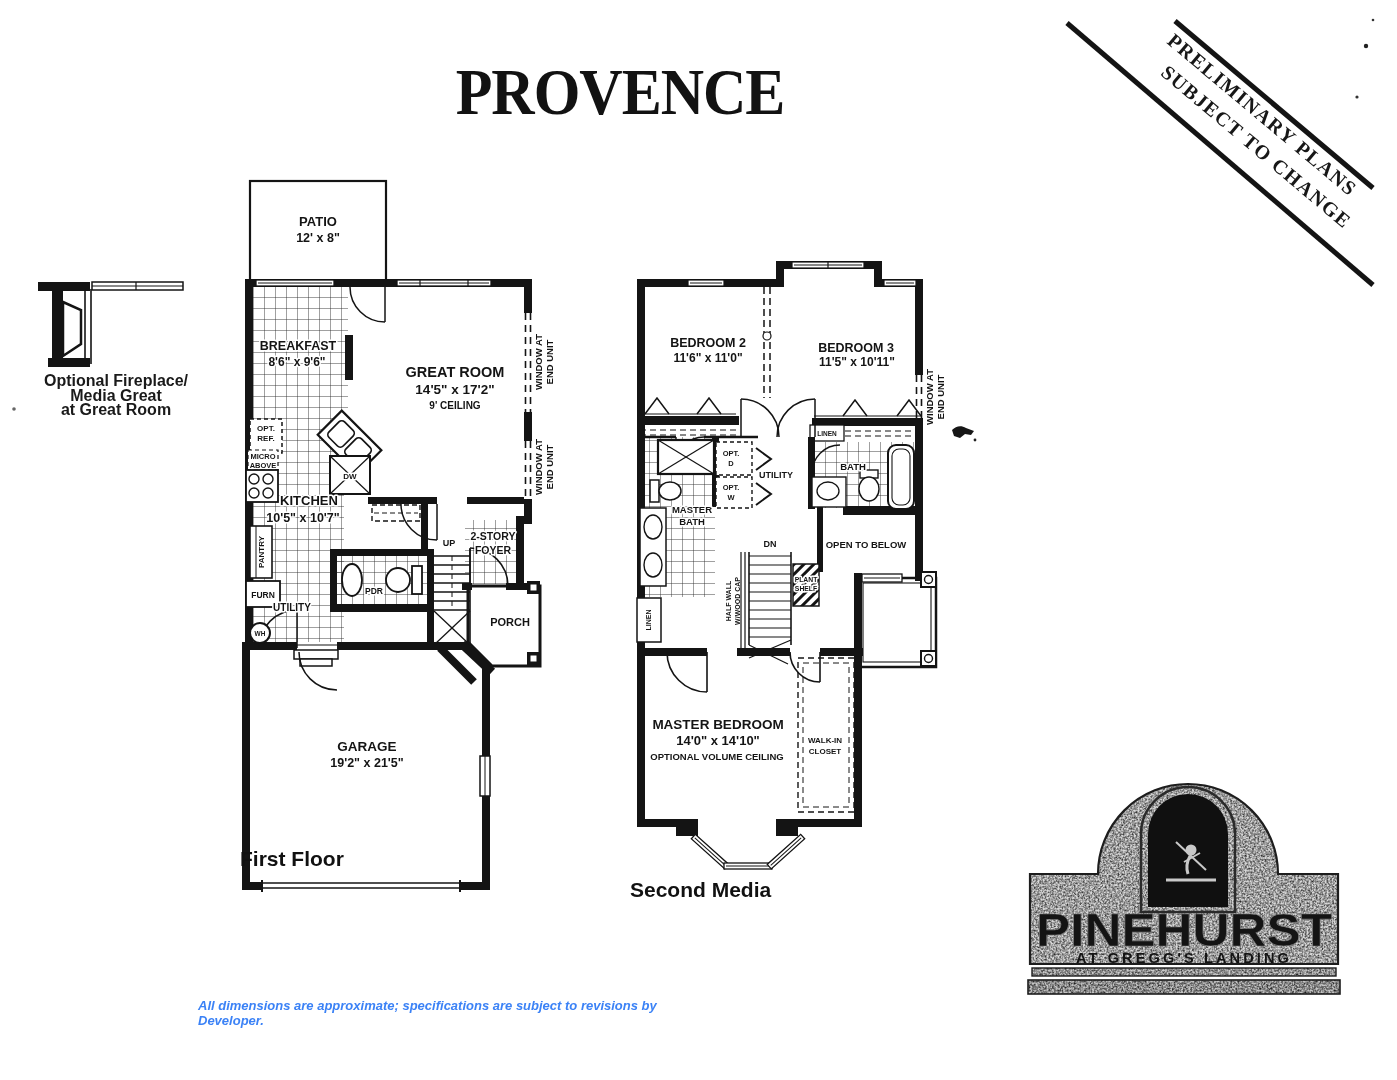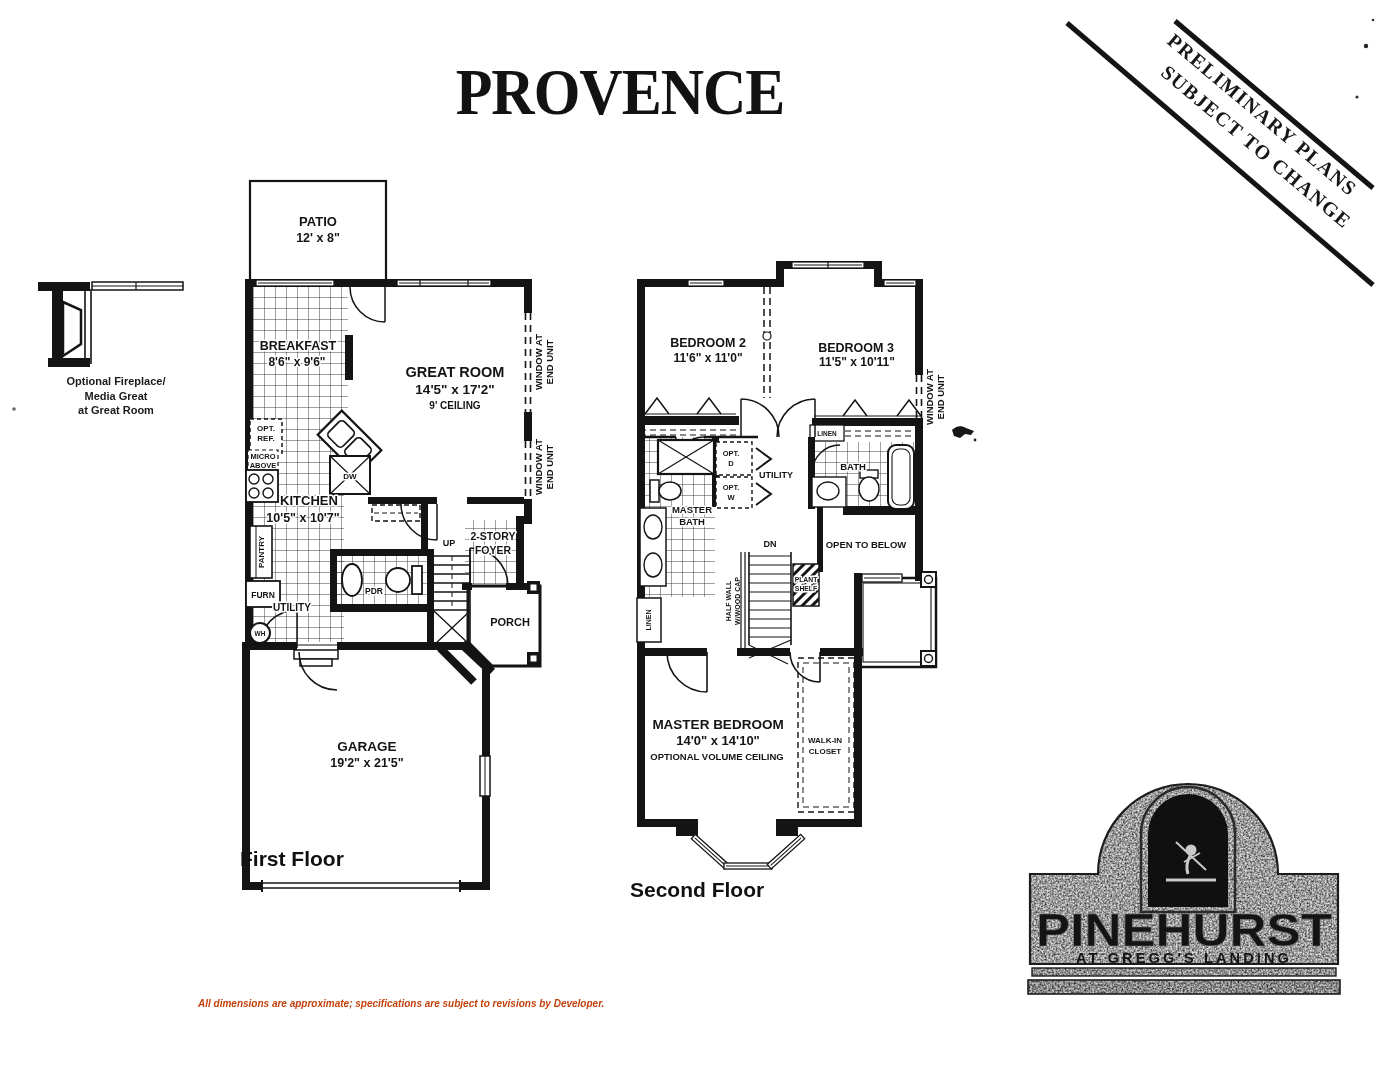--- a/index.html
+++ b/index.html
@@ -3,26 +3,26 @@
 <meta charset="utf-8">
 <style>
   html,body{margin:0;padding:0;background:#fff;}
   .page{position:relative;width:1397px;height:1080px;background:#fff;overflow:hidden;
         font-family:"Liberation Sans",sans-serif;color:#141414;}
   .abs{position:absolute;}
   .title{left:420px;top:58px;width:400px;text-align:center;
          font-family:"Liberation Serif",serif;font-weight:bold;font-size:60px;
          letter-spacing:-1px;transform:scaleY(1.1);color:#121212;}
   .firenote{left:30px;top:374px;width:172px;text-align:center;
-            font-weight:bold;font-size:11px;line-height:14.5px;color:#1a1a1a;}
+            font-weight:bold;font-size:16px;line-height:14.5px;color:#1a1a1a;}
   .caption{font-weight:bold;font-size:21px;color:#111;}
   .cap-ff{left:240px;top:847px;}
   .cap-sf{left:630px;top:878px;}
   .disclaimer{left:198px;top:998px;width:460px;font-style:italic;font-weight:bold;
-              font-size:10px;color:#c2410c;}
+              font-size:13px;color:#3b82f6;}
   svg text{font-family:"Liberation Sans",sans-serif;font-weight:bold;fill:#141414;}
   .lbl{text-anchor:middle;}
   .halo{paint-order:stroke;stroke:#ffffff;stroke-width:3px;stroke-linejoin:round;}
   .stampT{font-family:"Liberation Serif",serif;font-size:20px;letter-spacing:1.5px;
           text-anchor:middle;fill:#171717;}
 </style>
 </head>
 <body>
 
 <div class="page">
@@ -442,21 +442,21 @@
 
   <div class="abs title">PROVENCE</div>
 
   <div class="abs firenote">
     <span>Optional Fireplace/</span><br>
     <span>Media Great</span><br>
     <span>at Great Room</span>
   </div>
 
   <div class="abs caption cap-ff">First Floor</div>
-  <div class="abs caption cap-sf">Second Floor</div>
+  <div class="abs caption cap-sf">Second Media</div>
 
   <div class="abs disclaimer">All dimensions are approximate; specifications are subject to revisions by Developer.</div>
 
   <svg class="abs" style="left:1018px;top:772px" width="330" height="238" viewBox="0 0 330 238">
     <defs>
       <filter id="grain" x="-5%" y="-5%" width="110%" height="110%">
         <feTurbulence type="fractalNoise" baseFrequency="0.55" numOctaves="3" seed="7" result="n"></feTurbulence>
         <feColorMatrix in="n" type="matrix" values="0 0 0 0 0  0 0 0 0 0  0 0 0 0 0  0 0 0 1.7 -0.5" result="a"></feColorMatrix>
         <feComposite in="SourceGraphic" in2="a" operator="in"></feComposite>
       </filter>

